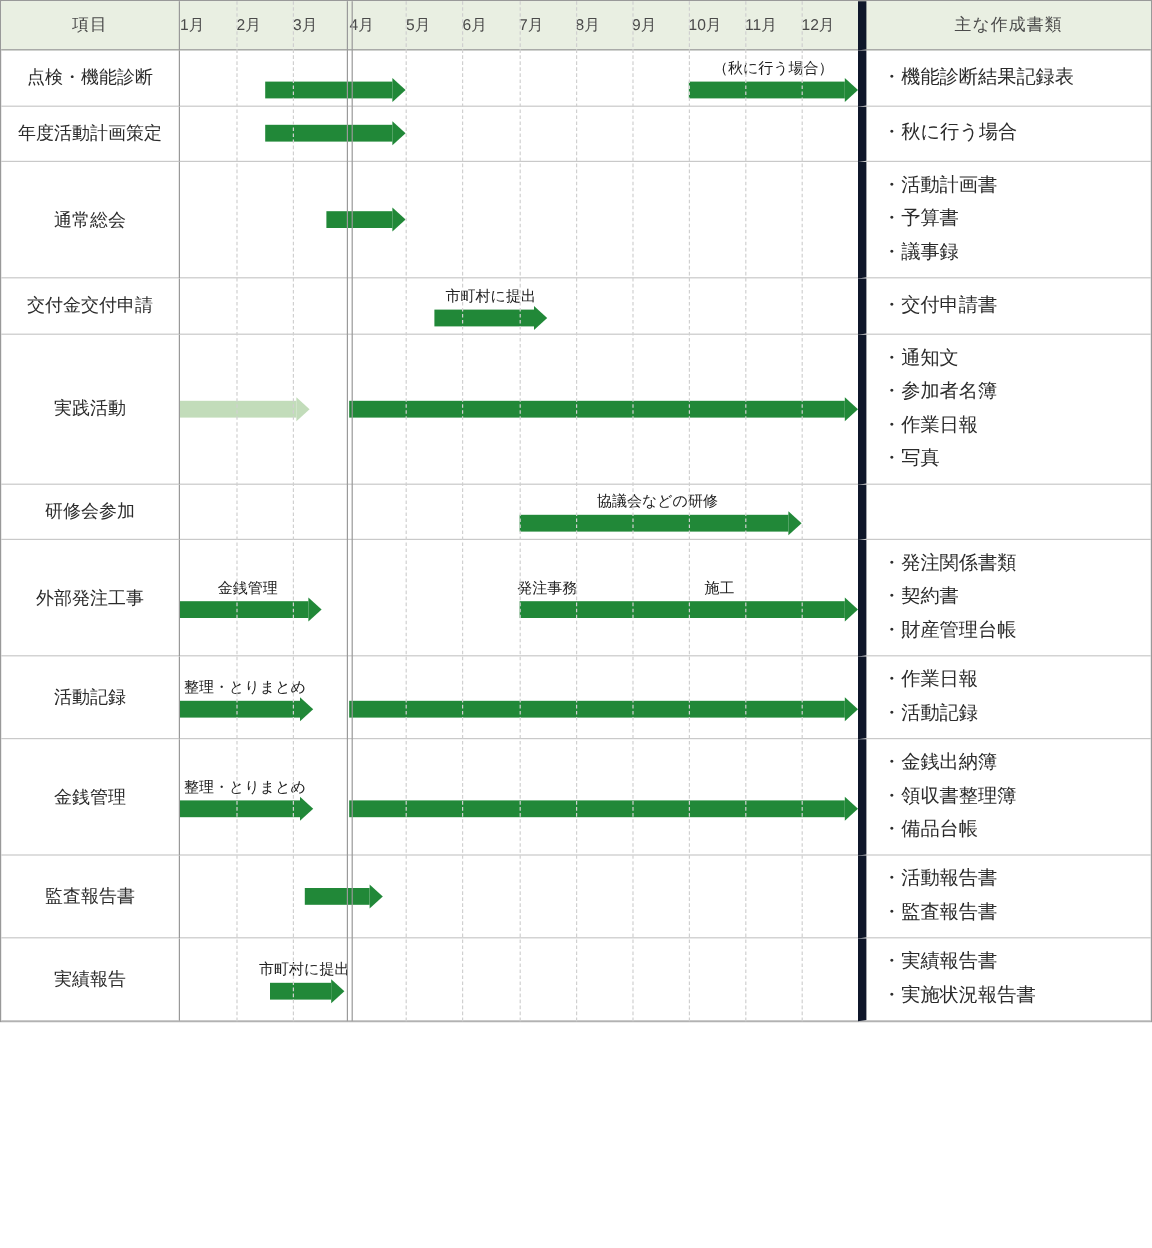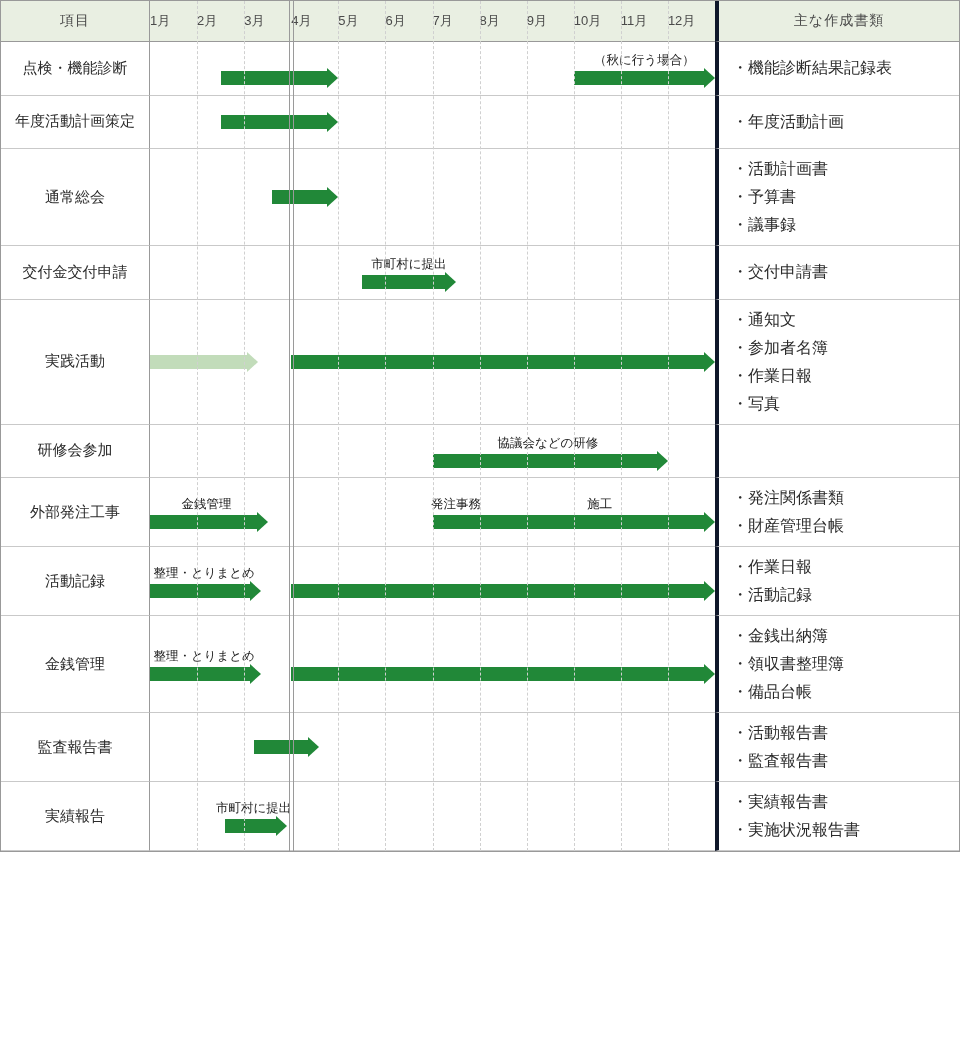--- a/index.html
+++ b/index.html
@@ -9,21 +9,21 @@
     border:1px solid #999;background:#fff;
     display:grid;grid-template-columns:149px 565px auto;grid-template-rows:41px repeat(11,1fr);
   }
   .cell{box-sizing:border-box;border-bottom:1px solid #c9c9c9;min-width:0;}
   .hcell{
     background:var(--header-bg,#e9efe2);border-bottom:1px solid #999;
     color:#4a4a4a;font-size:14px;letter-spacing:1px;
     display:flex;align-items:center;justify-content:center;
   }
   .item-head,.item-cell{border-right:1px solid #999;}
-  .docs-head,.docs-cell{border-left:4px solid #0f172a;}
+  .docs-head,.docs-cell{border-left:7px solid #0f172a;}
   .months-head{padding:0;letter-spacing:0;}
   .month{flex:1 1 0;font-size:13px;color:#4a4a4a;}
   .item-cell{
     display:flex;align-items:center;justify-content:center;
     font-weight:normal;font-size:15px;color:#2b2b2b;text-align:center;padding:0 4px;
   }
   .gantt-cell{position:relative;}
   .docs-cell{
     display:flex;flex-direction:column;justify-content:center;
     padding:6px 6px 6px 13px;font-size:16px;color:#2b2b2b;line-height:28px;
@@ -79,21 +79,21 @@
         </div>
         <div class="annot" style="left: 87.5%;">（秋に行う場合）</div>
       </div><div class="cell docs-cell">
         <div class="doc-line">・機能診断結果記録表</div>
       </div><div class="cell item-cell">年度活動計画策定</div><div class="cell gantt-cell">
         <div class="bar" style="left: 12.5%; width: 20.8333%;">
           <i class="bar-body"></i>
           <i class="bar-head"></i>
         </div>
       </div><div class="cell docs-cell">
-        <div class="doc-line">・年度活動計画</div>
+        <div class="doc-line">・秋に行う場合</div>
       </div><div class="cell item-cell">通常総会</div><div class="cell gantt-cell">
         <div class="bar" style="left: 21.6667%; width: 11.6667%;">
           <i class="bar-body"></i>
           <i class="bar-head"></i>
         </div>
       </div><div class="cell docs-cell">
         <div class="doc-line">・活動計画書</div>
         <div class="doc-line">・予算書</div>
         <div class="doc-line">・議事録</div>
       </div><div class="cell item-cell">交付金交付申請</div><div class="cell gantt-cell">
@@ -131,20 +131,21 @@
         </div>
         <div class="bar low" style="left: 50%; width: 50%;">
           <i class="bar-body"></i>
           <i class="bar-head"></i>
         </div>
         <div class="annot" style="left: 10%;">金銭管理</div>
         <div class="annot" style="left: 54.1667%;">発注事務</div>
         <div class="annot" style="left: 79.5833%;">施工</div>
       </div><div class="cell docs-cell">
         <div class="doc-line">・発注関係書類</div>
+        <div class="doc-line">・契約書</div>
         <div class="doc-line">・財産管理台帳</div>
       </div><div class="cell item-cell">活動記録</div><div class="cell gantt-cell">
         <div class="bar low" style="left: 0%; width: 19.5833%;">
           <i class="bar-body"></i>
           <i class="bar-head"></i>
         </div>
         <div class="bar low" style="left: 25%; width: 75%;">
           <i class="bar-body"></i>
           <i class="bar-head"></i>
         </div>

